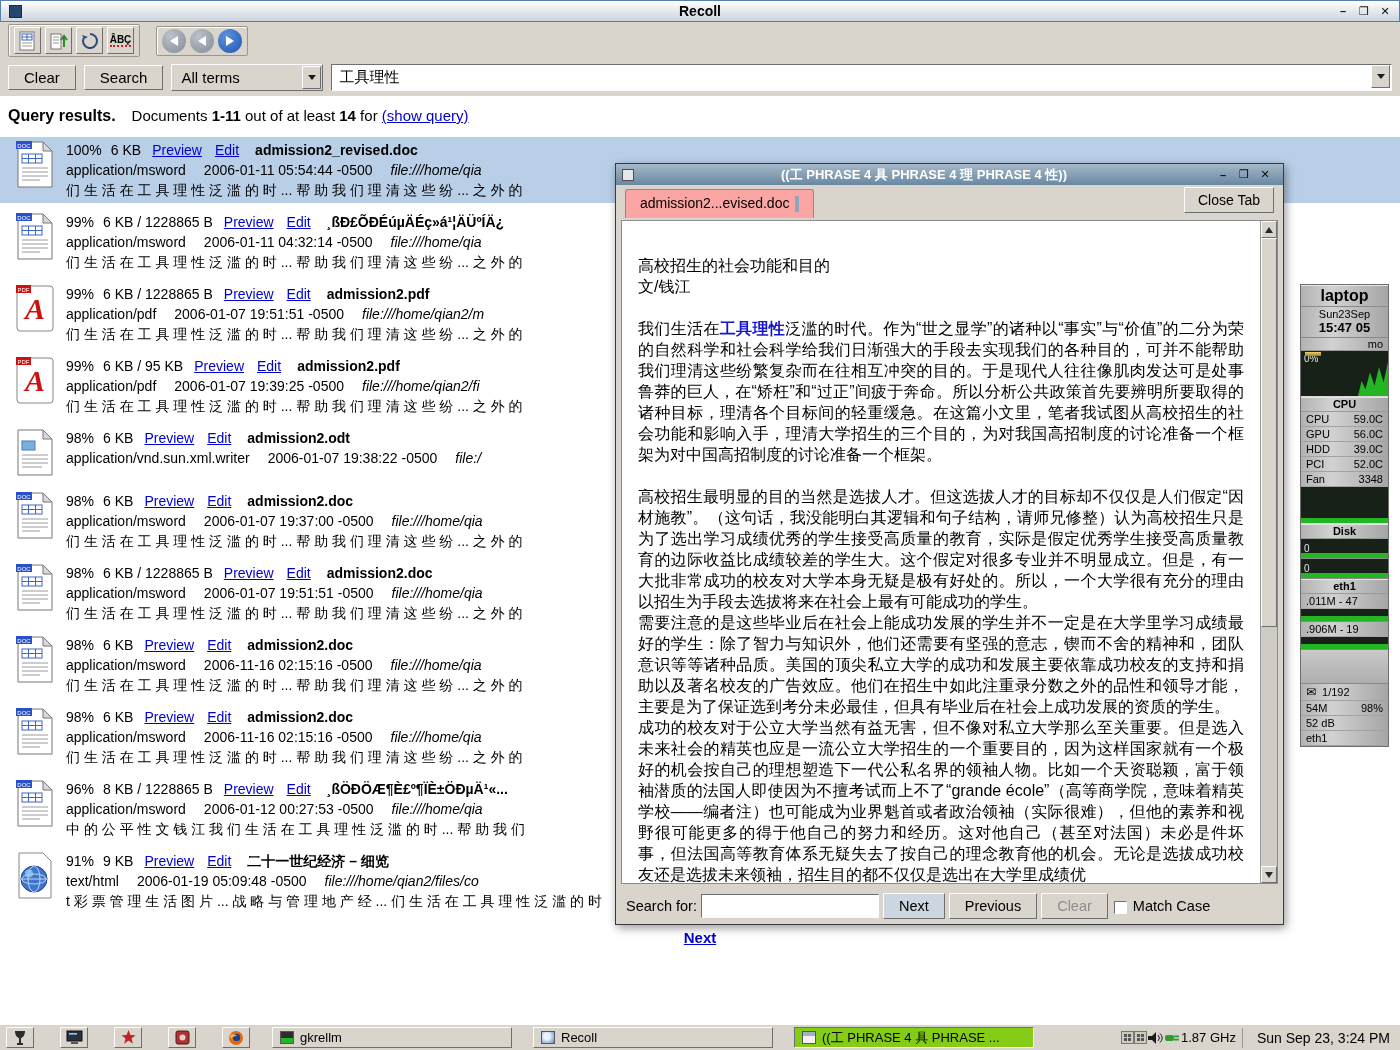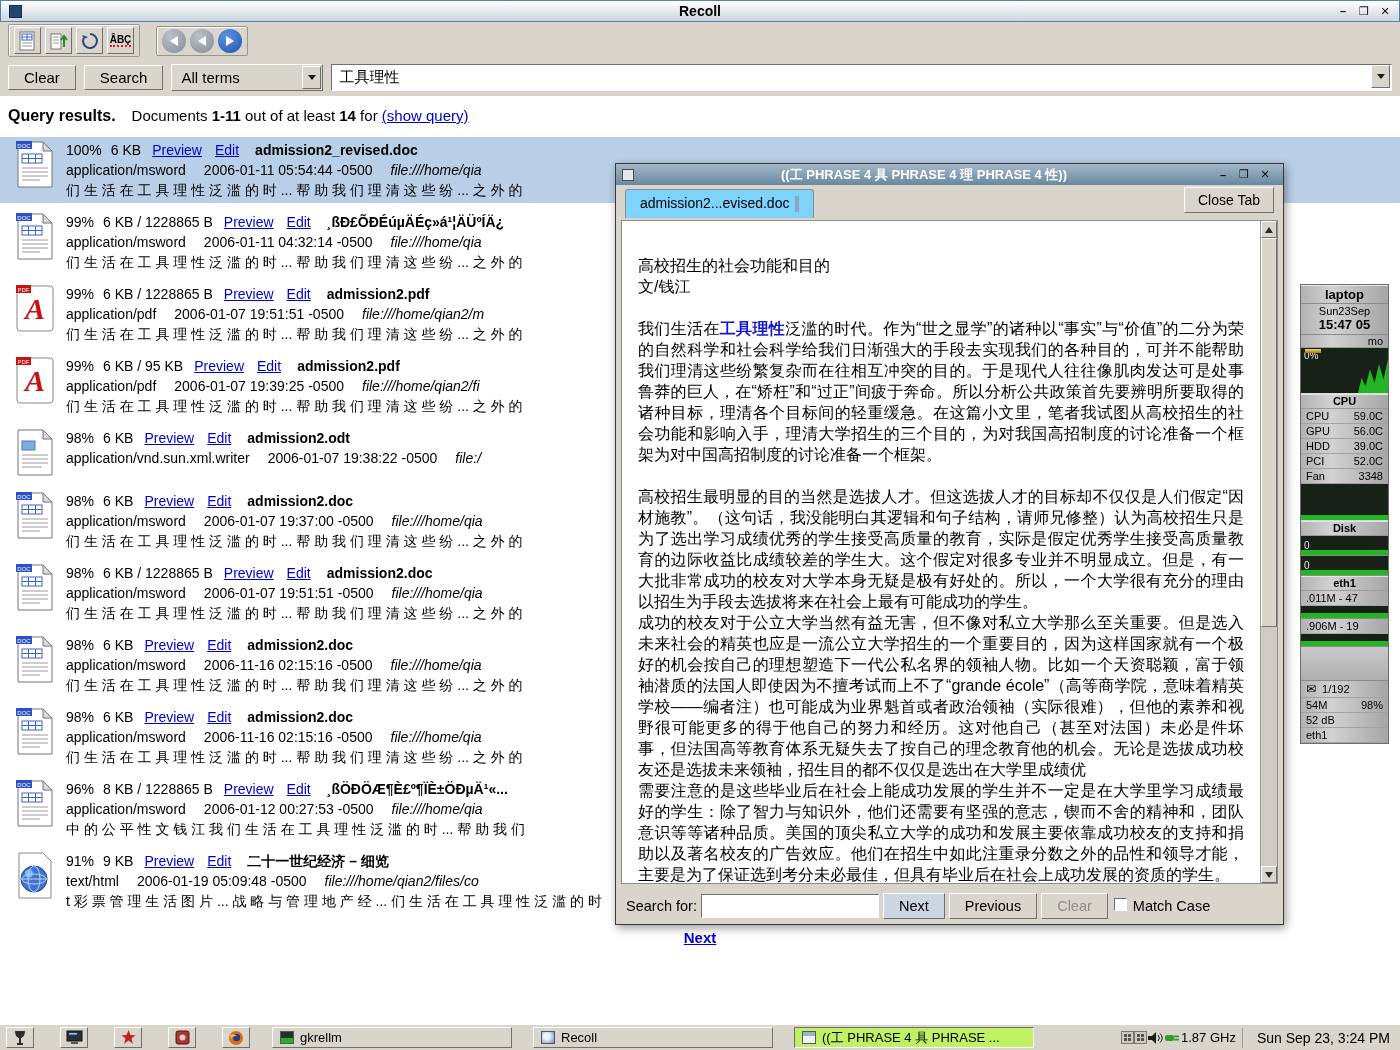--- a/index.html
+++ b/index.html
@@ -54,45 +54,45 @@
   .hl{color:#000000;}
   #next-link-wrap{text-align:center;padding:9px 0;font-size:15px;font-weight:bold;}
 
   
   #preview{position:absolute;left:615px;top:163px;width:669px;height:762px;background:#d9d5cd;border:1px solid #3a3a3a;box-shadow:2px 3px 9px rgba(0,0,0,.4);display:flex;flex-direction:column;}
   #pv-titlebar{height:21px;flex:none;background:linear-gradient(#a6b8c9,#68889f);display:flex;align-items:center;padding:0 4px;}
   .pv-tbicon{width:12px;height:12px;background:#e6e6e6;border:1px solid #4c4c4c;margin-left:2px;flex:none;}
   #pv-title{flex:1;text-align:center;color:#fff;font-weight:bold;font-size:13px;white-space:nowrap;overflow:hidden;}
   #pv-titlebar .winbtn{color:#0c0c0c;}
   #pv-tabs{height:33px;flex:none;display:flex;align-items:flex-end;padding:5px 9px 0;}
-  .pv-tab{background:#7dd3fc;border:1px solid #8a8a8a;border-bottom:none;border-radius:3px 3px 0 0;padding:5px 14px 6px;font-size:14px;}
+  .pv-tab{background:#fca5a5;border:1px solid #8a8a8a;border-bottom:none;border-radius:3px 3px 0 0;padding:5px 14px 6px;font-size:14px;}
   .tab-mark{display:inline-block;width:4px;height:16px;background:#8fa6ba;margin-left:6px;vertical-align:middle;}
   #pv-closetab{margin-left:auto;margin-bottom:5px;padding:4px 13px;font-size:14px;background:#d9d5cd;}
   #pv-content{flex:1;margin:2px 5px 3px;background:#fff;display:flex;overflow:hidden;border:1px solid #8c8c8c;}
   #pv-text{flex:1;padding:34px 16px 6px;font-size:16px;line-height:21px;overflow:hidden;}
   #pv-text p{margin:0;text-align:justify;}
   #pv-text p.blank{height:21px;}
   .pv-hl{color:#1515cc;font-weight:bold;}
   #pv-scrollbar{flex:none;width:17px;background:#cfccc5;border-left:1px solid #9a9a9a;display:flex;flex-direction:column;}
   .sb-btn{height:17px;flex:none;display:flex;align-items:center;justify-content:center;background:#d9d5cd;}
   .tri-up-s{width:0;height:0;border-left:4px solid transparent;border-right:4px solid transparent;border-bottom:6px solid #2a2a2a;}
   .tri-dn-s{width:0;height:0;border-left:4px solid transparent;border-right:4px solid transparent;border-top:6px solid #2a2a2a;}
   .sb-track{flex:1;position:relative;}
   .sb-thumb{position:absolute;left:0;right:0;top:0;height:62%;background:#d9d5cd;}
   #pv-findbar{height:37px;flex:none;display:flex;align-items:center;gap:4px;padding:0 10px;font-size:14.5px;}
   #pv-find-input{width:178px;height:24px;background:#fff;display:block;}
   .pv-btn{padding:4px 15px;font-size:14.5px;background:#d9d5cd;cursor:default;}
   .pv-btn.default-btn{background:#ccd6e1;}
   .pv-btn.disabled{color:#8d8d8d;}
-  .chkwrap{display:flex;align-items:flex-start;gap:6px;margin-left:2px;}
+  .chkwrap{display:flex;align-items:flex-end;gap:6px;margin-left:2px;}
   .chk{width:13px;height:13px;background:#fff;flex:none;}
 
   
   #sysmon{position:absolute;left:1300px;top:284px;width:89px;background:linear-gradient(90deg,#b2b2b2,#d2d2d2 35%,#a6a6a6);border:1px solid #6e6e6e;font-size:11px;}
-  .g-host{text-align:center;font-weight:bold;font-size:13px;padding:2px 0 1px;border-bottom:1px solid #8a8a8a;box-shadow:inset 0 1px 0 #e8e8e8;}
+  .g-host{text-align:center;font-weight:bold;font-size:16px;padding:2px 0 1px;border-bottom:1px solid #8a8a8a;box-shadow:inset 0 1px 0 #e8e8e8;}
   .g-clock{text-align:center;padding:1px 0 2px;border-bottom:1px solid #8a8a8a;}
   .g-time{font-size:13px;font-weight:bold;}
   .g-ticker{text-align:right;padding:0 5px;font-size:11px;border-bottom:1px solid #9a9a9a;}
   .g-chart{position:relative;background:#182117;border-bottom:1px solid #d8d8d8;overflow:hidden;}
   #cpu-chart{height:46px;}
   #freq-chart{height:37px;}
   .g-chart-label{position:absolute;left:3px;top:2px;color:#d9ead9;font-size:10px;}
   .g-spike{position:absolute;right:0;bottom:0;width:30px;height:34px;background:#23b523;clip-path:polygon(0 100%,12% 55%,25% 80%,40% 30%,55% 70%,70% 15%,85% 60%,100% 0,100% 100%);}
   .g-strip{position:absolute;left:0;right:0;bottom:0;height:5px;background:#23b523;}
   .g-krell{position:absolute;left:4px;top:1px;width:16px;height:4px;background:linear-gradient(#f2d468,#a8781c);}
@@ -105,21 +105,21 @@
   .g-blank{height:34px;background:linear-gradient(#c9c9c9,#aeaeae);border-bottom:1px solid #8a8a8a;}
   .g-mail{display:flex;align-items:center;gap:6px;padding:2px 5px;border-bottom:1px solid #a2a2a2;}
   .env{font-size:12px;line-height:12px;}
 
   
   #taskbar{position:absolute;left:0;bottom:0;width:1400px;height:26px;background:#d9d5cd;border-top:1px solid #fff;display:flex;align-items:center;padding:0 6px;}
   #launchers{display:flex;align-items:center;gap:26px;}
   .launcher{width:28px;height:21px;display:flex;align-items:center;justify-content:center;}
   #task-list{display:flex;align-items:center;gap:21px;margin-left:22px;}
   .task-btn{width:240px;height:21px;display:flex;align-items:center;gap:6px;padding:0 7px;font-size:13px;white-space:nowrap;overflow:hidden;background:#d9d5cd;cursor:default;}
-  .task-btn.active{background:#bef264;}
+  .task-btn.active{background:#84cc16;}
   .task-ic{width:14px;height:13px;flex:none;border:1px solid #556;}
   .task-ic.gkrellm{background:linear-gradient(#2a2f2a 55%,#27b327 55%);}
   .task-ic.recoll{background:radial-gradient(circle at 40% 40%,#eef4ff 30%,#6688bb);}
   .task-ic.preview{background:linear-gradient(#9db3c6 35%,#f2f2f2 35%);}
   .tray{margin-left:auto;display:flex;align-items:center;font-size:13px;padding-right:4px;}
   .kbgrid{width:13px;height:13px;background:#cfcabf;border:1px solid #777;display:grid;grid-template-columns:1fr 1fr;gap:1px;padding:2px;}
   .kbgrid i{background:#555;}
   .clock{font-size:14px;padding-left:14px;margin-left:6px;border-left:1px solid #9a9a9a;height:20px;display:flex;align-items:center;}
 </style>
 </head>
@@ -386,22 +386,22 @@
     <button id="pv-closetab" class="bo">Close Tab</button>
   </div>
   <div id="pv-content">
     <div id="pv-text">
         <p><span>高校招生的社会功能和目的</span></p>
         <p><span>文/钱江</span></p>
         <p class="blank"></p>
         <p><span>我们生活在</span><span class="pv-hl">工具理性</span><span>泛滥的时代。作为“世之显学”的诸种以“事实”与“价值”的二分为荣的自然科学和社会科学给我们日渐强大的手段去实现我们的各种目的，可并不能帮助我们理清这些纷繁复杂而在往相互冲突的目的。于是现代人往往像肌肉发达可是处事鲁莽的巨人，在“矫枉”和“过正”间疲于奔命。所以分析公共政策首先要辨明所要取得的诸种目标，理清各个目标间的轻重缓急。在这篇小文里，笔者我试图从高校招生的社会功能和影响入手，理清大学招生的三个目的，为对我国高招制度的讨论准备一个框架为对中国高招制度的讨论准备一个框架。</span></p>
         <p class="blank"></p>
         <p><span>高校招生最明显的目的当然是选拔人才。但这选拔人才的目标却不仅仅是人们假定“因材施教”。（这句话，我没能明白其逻辑和句子结构，请师兄修整）认为高校招生只是为了选出学习成绩优秀的学生接受高质量的教育，实际是假定优秀学生接受高质量教育的边际收益比成绩较差的学生大。这个假定对很多专业并不明显成立。但是，有一大批非常成功的校友对大学本身无疑是极有好处的。所以，一个大学很有充分的理由以招生为手段去选拔将来在社会上最有可能成功的学生。</span></p>
+        <p><span>需要注意的是这些毕业后在社会上能成功发展的学生并不一定是在大学里学习成绩最好的学生：除了智力与知识外，他们还需要有坚强的意志，锲而不舍的精神和，团队意识等等诸种品质。美国的顶尖私立大学的成功和发展主要依靠成功校友的支持和捐助以及著名校友的广告效应。他们在招生中如此注重录分数之外的品性和领导才能，主要是为了保证选到考分未必最佳，但具有毕业后在社会上成功发展的资质的学生。</span></p>
         <p><span>成功的校友对于公立大学当然有益无害，但不像对私立大学那么至关重要。但是选入未来社会的精英也应是一流公立大学招生的一个重要目的，因为这样国家就有一个极好的机会按自己的理想塑造下一代公私名界的领袖人物。比如一个天资聪颖，富于领袖潜质的法国人即使因为不擅考试而上不了“grande école”（高等商学院，意味着精英学校——编者注）也可能成为业界魁首或者政治领袖（实际很难），但他的素养和视野很可能更多的得于他自己的努力和经历。这对他自己（甚至对法国）未必是件坏事，但法国高等教育体系无疑失去了按自己的理念教育他的机会。无论是选拔成功校友还是选拔未来领袖，招生目的都不仅仅是选出在大学里成绩优</span></p>
-        <p><span>需要注意的是这些毕业后在社会上能成功发展的学生并不一定是在大学里学习成绩最好的学生：除了智力与知识外，他们还需要有坚强的意志，锲而不舍的精神和，团队意识等等诸种品质。美国的顶尖私立大学的成功和发展主要依靠成功校友的支持和捐助以及著名校友的广告效应。他们在招生中如此注重录分数之外的品性和领导才能，主要是为了保证选到考分未必最佳，但具有毕业后在社会上成功发展的资质的学生。</span></p>
       </div>
     <div id="pv-scrollbar">
       <span class="sb-btn bo">
           <span class="tri-up-s"></span>
         </span>
       <span class="sb-track">
           <span class="sb-thumb bo"></span>
         </span>
       <span class="sb-btn bo">
           <span class="tri-dn-s"></span>

